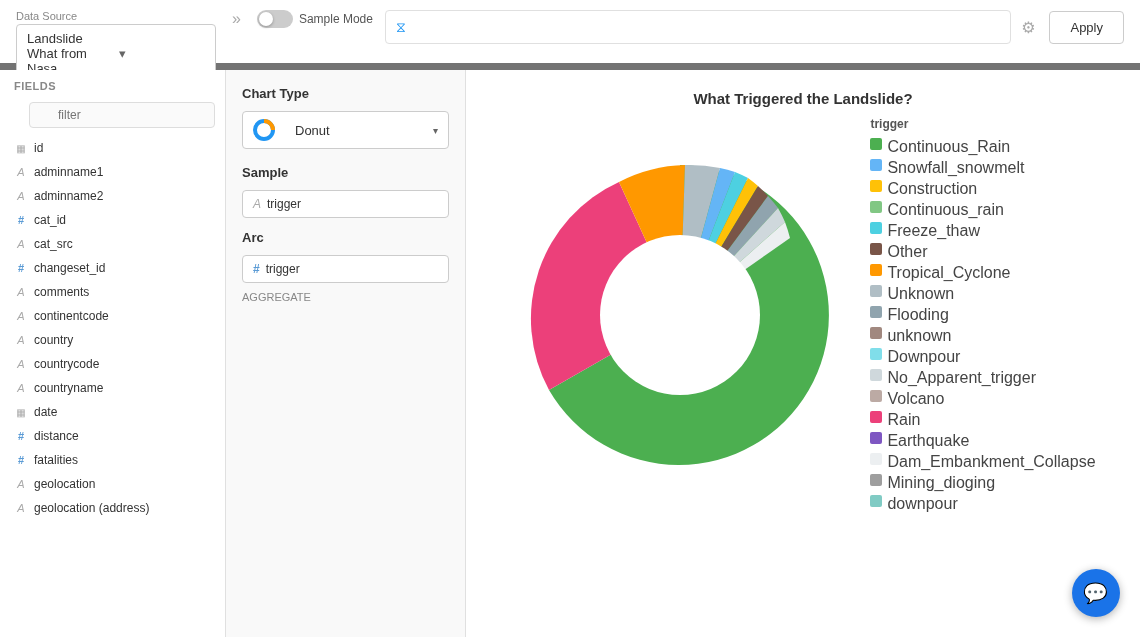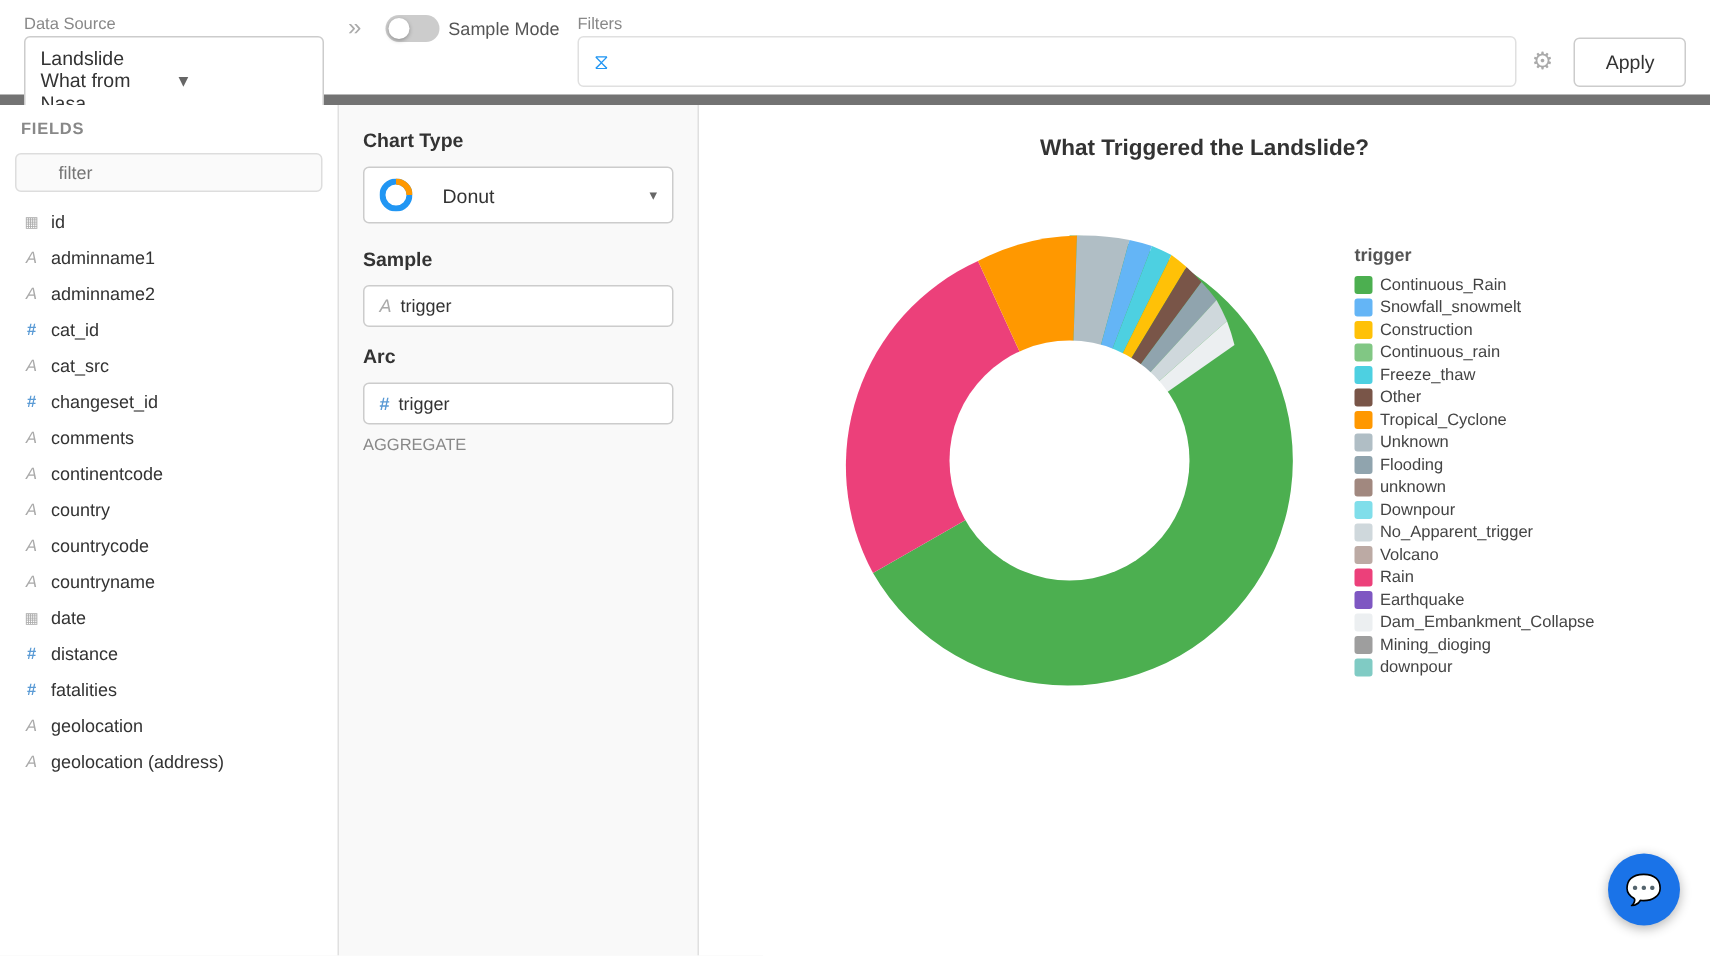--- a/index.html
+++ b/index.html
@@ -48,21 +48,21 @@
 
     
     .main-layout { display: flex; height: calc(637px - 70px); }
 
     
     .sidebar {
       width: 226px; background: #fff; border-right: 1px solid #e0e0e0;
       display: flex; flex-direction: column; overflow: hidden;
     }
     .fields-header { padding: 10px 14px 6px; font-size: 11px; color: #888; font-weight: 600; text-transform: uppercase; letter-spacing: 0.5px; }
-    .search-wrap { padding: 4px 10px 8px; }
+    .search-wrap { padding: 4px 10px 8px; margin-left: 19px; }
     .search-input {
       width: 100%; padding: 5px 8px 5px 28px; border: 1px solid #ddd;
       border-radius: 4px; font-size: 12px; color: #999; background: #fafafa;
       position: relative;
     }
     .search-wrap-inner { position: relative; }
     .search-icon-inner { position: absolute; left: 8px; top: 50%; transform: translateY(-50%); color: #aaa; font-size: 11px; }
     .field-list { overflow-y: auto; flex: 1; }
     .field-item {
       display: flex; align-items: center; gap: 6px;
@@ -102,21 +102,21 @@
     
     .chart-area {
       flex: 1; background: #fff; display: flex; flex-direction: column;
       align-items: center; justify-content: flex-start; padding: 20px 10px; overflow: hidden;
       position: relative;
     }
     .chart-title { font-size: 15px; font-weight: 600; color: #333; margin-bottom: 10px; }
     .chart-container { display: flex; align-items: center; gap: 20px; width: 100%; justify-content: center; }
     .legend { display: flex; flex-direction: column; gap: 3px; min-width: 160px; }
     .legend-title { font-size: 12px; font-weight: 600; color: #555; margin-bottom: 4px; }
-    .legend-item { display: flex; align-items: flex-start; gap: 5px; font-size: 11px; color: #444; }
+    .legend-item { display: flex; align-items: flex-start; gap: 5px; font-size: 16px; color: #444; }
     .legend-color { width: 12px; height: 12px; border-radius: 2px; flex-shrink: 0; }
 
     
     .chat-button {
       position: fixed; bottom: 20px; right: 20px;
       width: 48px; height: 48px; border-radius: 50%;
       background: #1a73e8; border: none; cursor: pointer;
       display: flex; align-items: center; justify-content: center;
       box-shadow: 0 2px 8px rgba(0,0,0,0.3); color: #fff; font-size: 20px;
     }
@@ -136,21 +136,20 @@
     </div>
   </div>
   <span class="pipe-arrow">»</span>
   <div class="toggle-wrap">
     <div class="toggle">
       <div class="toggle-knob"></div>
     </div>
     <span>Sample Mode</span>
   </div>
   <div class="filters-section">
-    <span class="toolbar-label">Filters</span>
     <div style="display:flex;align-items:center;gap:6px;">
       <div class="filter-bar">
         <span class="filter-icon">⧖</span>
       </div>
       <span class="gear-icon">⚙</span>
       <button class="apply-btn">Apply</button>
     </div>
   </div>
 </div>
 

